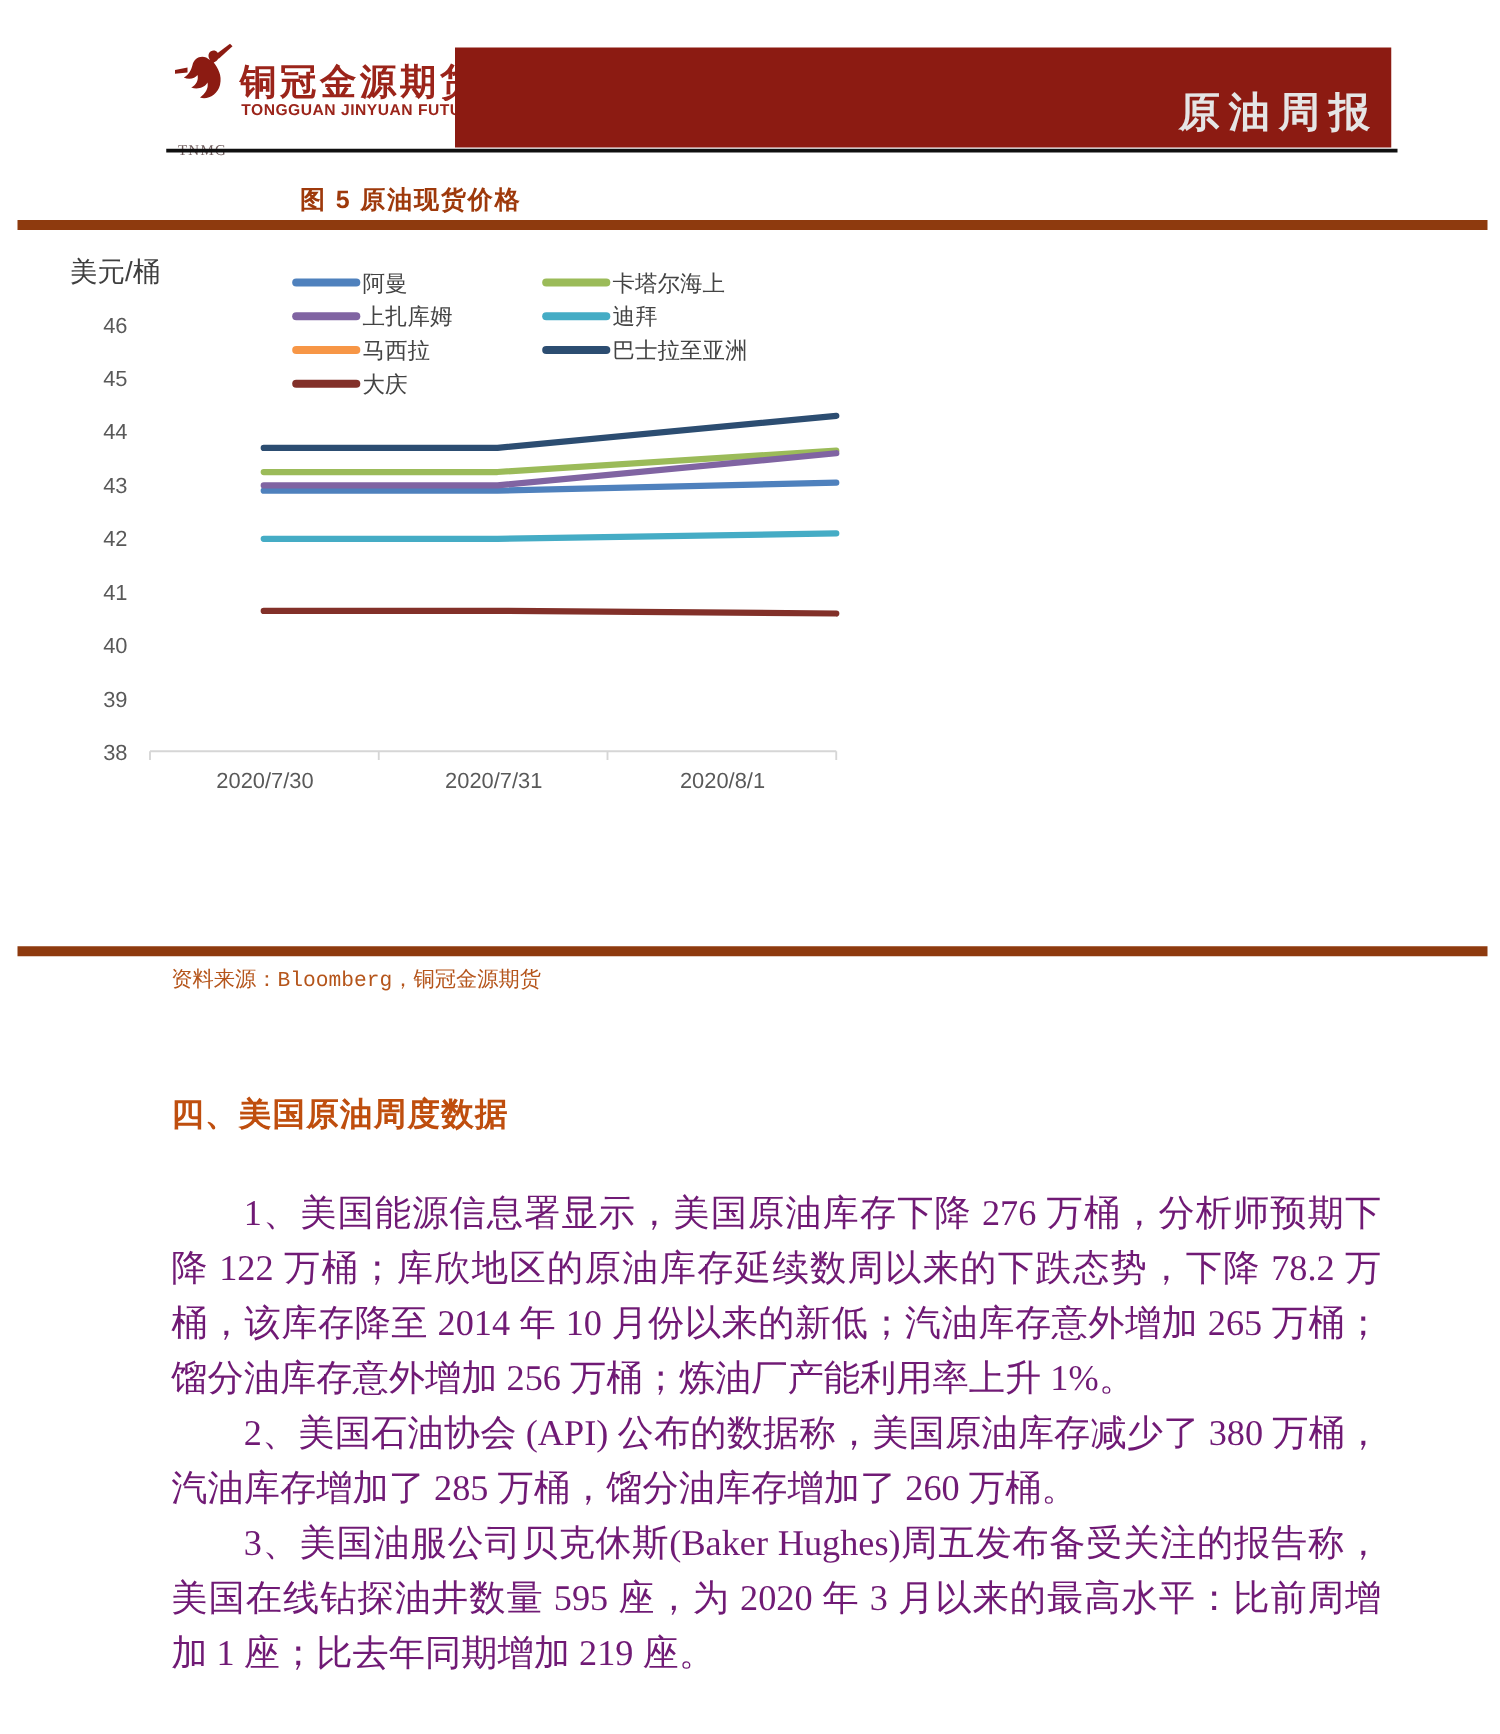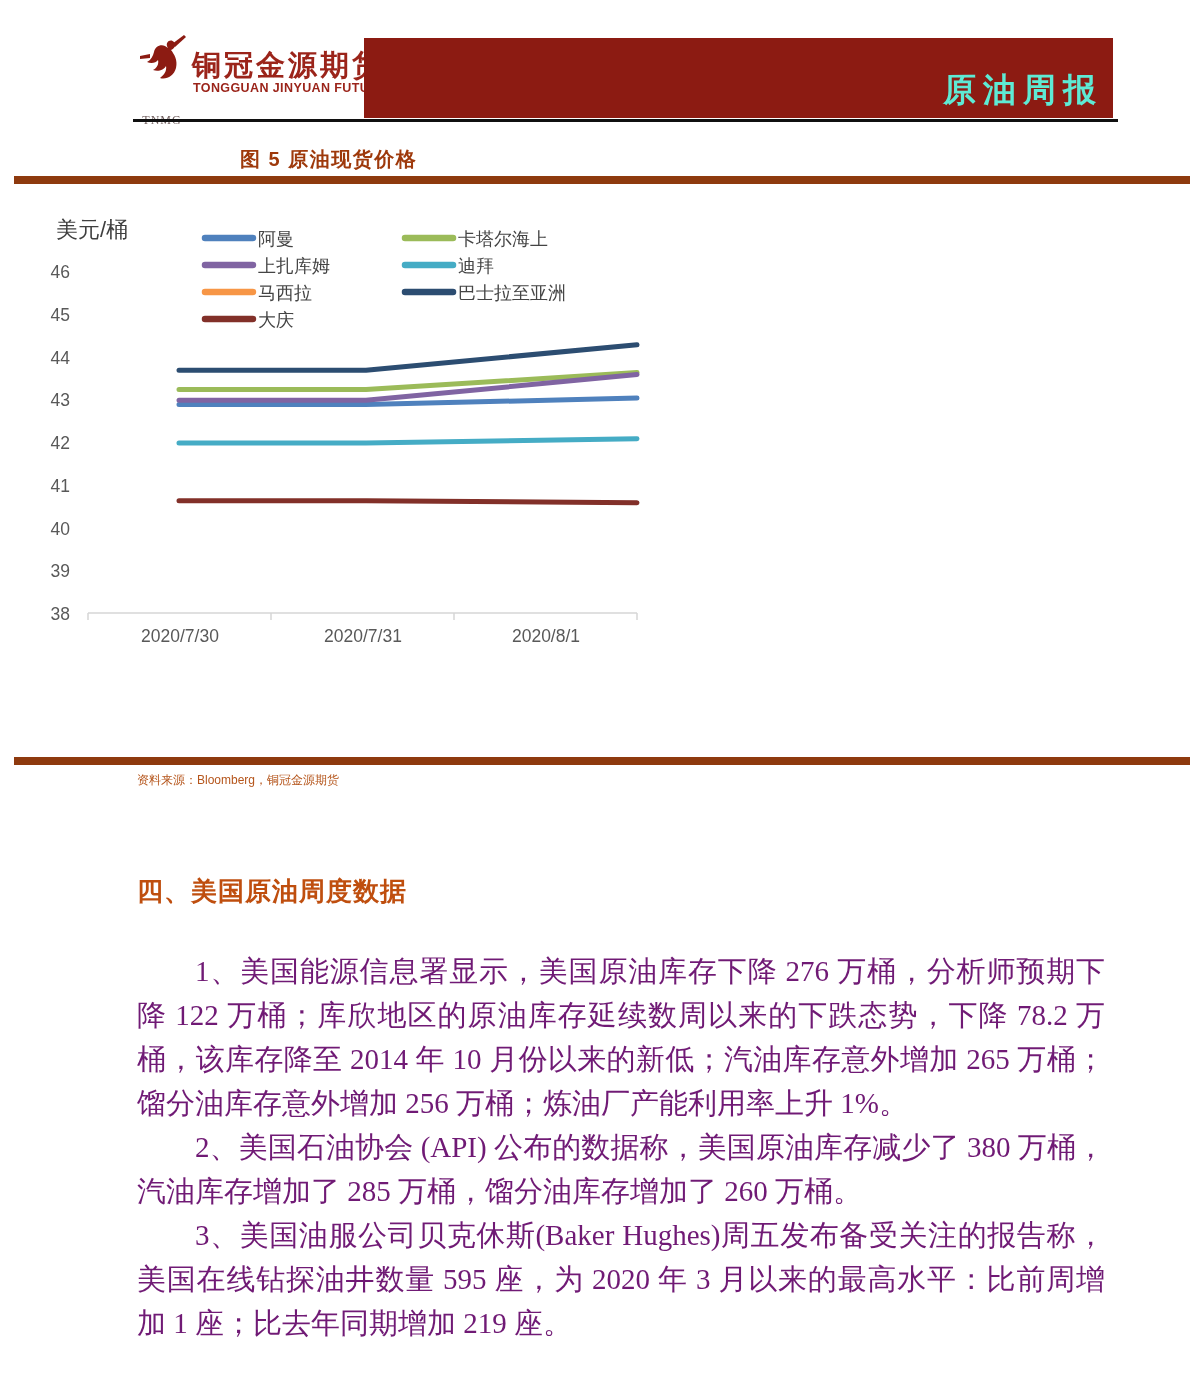--- a/index.html
+++ b/index.html
@@ -27,47 +27,47 @@
     position: absolute; left: 193px; top: 81px;
     font-size: 12.5px; font-weight: bold; color: #9b241a;
     letter-spacing: 0.4px; font-family: "Liberation Sans", "DejaVu Sans", sans-serif;
   }
   .banner {
     position: absolute; left: 364px; top: 38px; width: 749px; height: 80px;
     background: #8c1b12;
   }
   .banner-title {
     position: absolute; right: 10px; bottom: 5px;
-    font-size: 33px; font-weight: bold; color: #5eead4;
+    font-size: 33px; font-weight: bold; color: #e5e5e5;
     letter-spacing: 7px; font-family: "Liberation Serif", "DejaVu Serif", serif;
   }
   .header-rule { position: absolute; left: 133px; top: 119px; width: 985px; height: 3px; background: #101010; }
 
   
   .fig-title {
     position: absolute; left: 240px; top: 146px;
     font-size: 20px; font-weight: bold; color: #9e390b;
     letter-spacing: 1.5px; font-family: Liberation Sans, sans-serif;
   }
   .thick-rule { position: absolute; left: 14px; width: 1176px; height: 8px; background: #8e3a0e; }
   .rule-top { top: 176px; }
   .rule-bottom { top: 757px; }
 
-  .chart-wrap { position: absolute; left: 0; top: 204px; width: 700px; height: 560px; }
+  .chart-wrap { position: absolute; left: 0; top: 192px; width: 700px; height: 560px; padding-left: 32px; }
   .chart-unit {
     position: absolute; left: 56px; top: 11px;
     font-size: 22px; color: #3f3f3f;
     font-family: "Liberation Sans", "DejaVu Sans", sans-serif;
   }
   svg text { font-family: "Liberation Sans", "DejaVu Sans", sans-serif; }
 
   .fig-source {
     position: absolute; left: 137px; top: 772px;
-    font-size: 12px; color: #b5551b;
-    font-family: Liberation Sans, sans-serif;
+    font-size: 17px; color: #b5551b;
+    font-family: Liberation Mono, monospace;
   }
 
   
   .section-heading {
     position: absolute; left: 137px; top: 874px;
     font-size: 26px; font-weight: bold; color: #bf4e0e;
     letter-spacing: 1px; font-family: Liberation Serif, serif;
   }
   .body-text {
     position: absolute; left: 137px; top: 949px; width: 968px;

